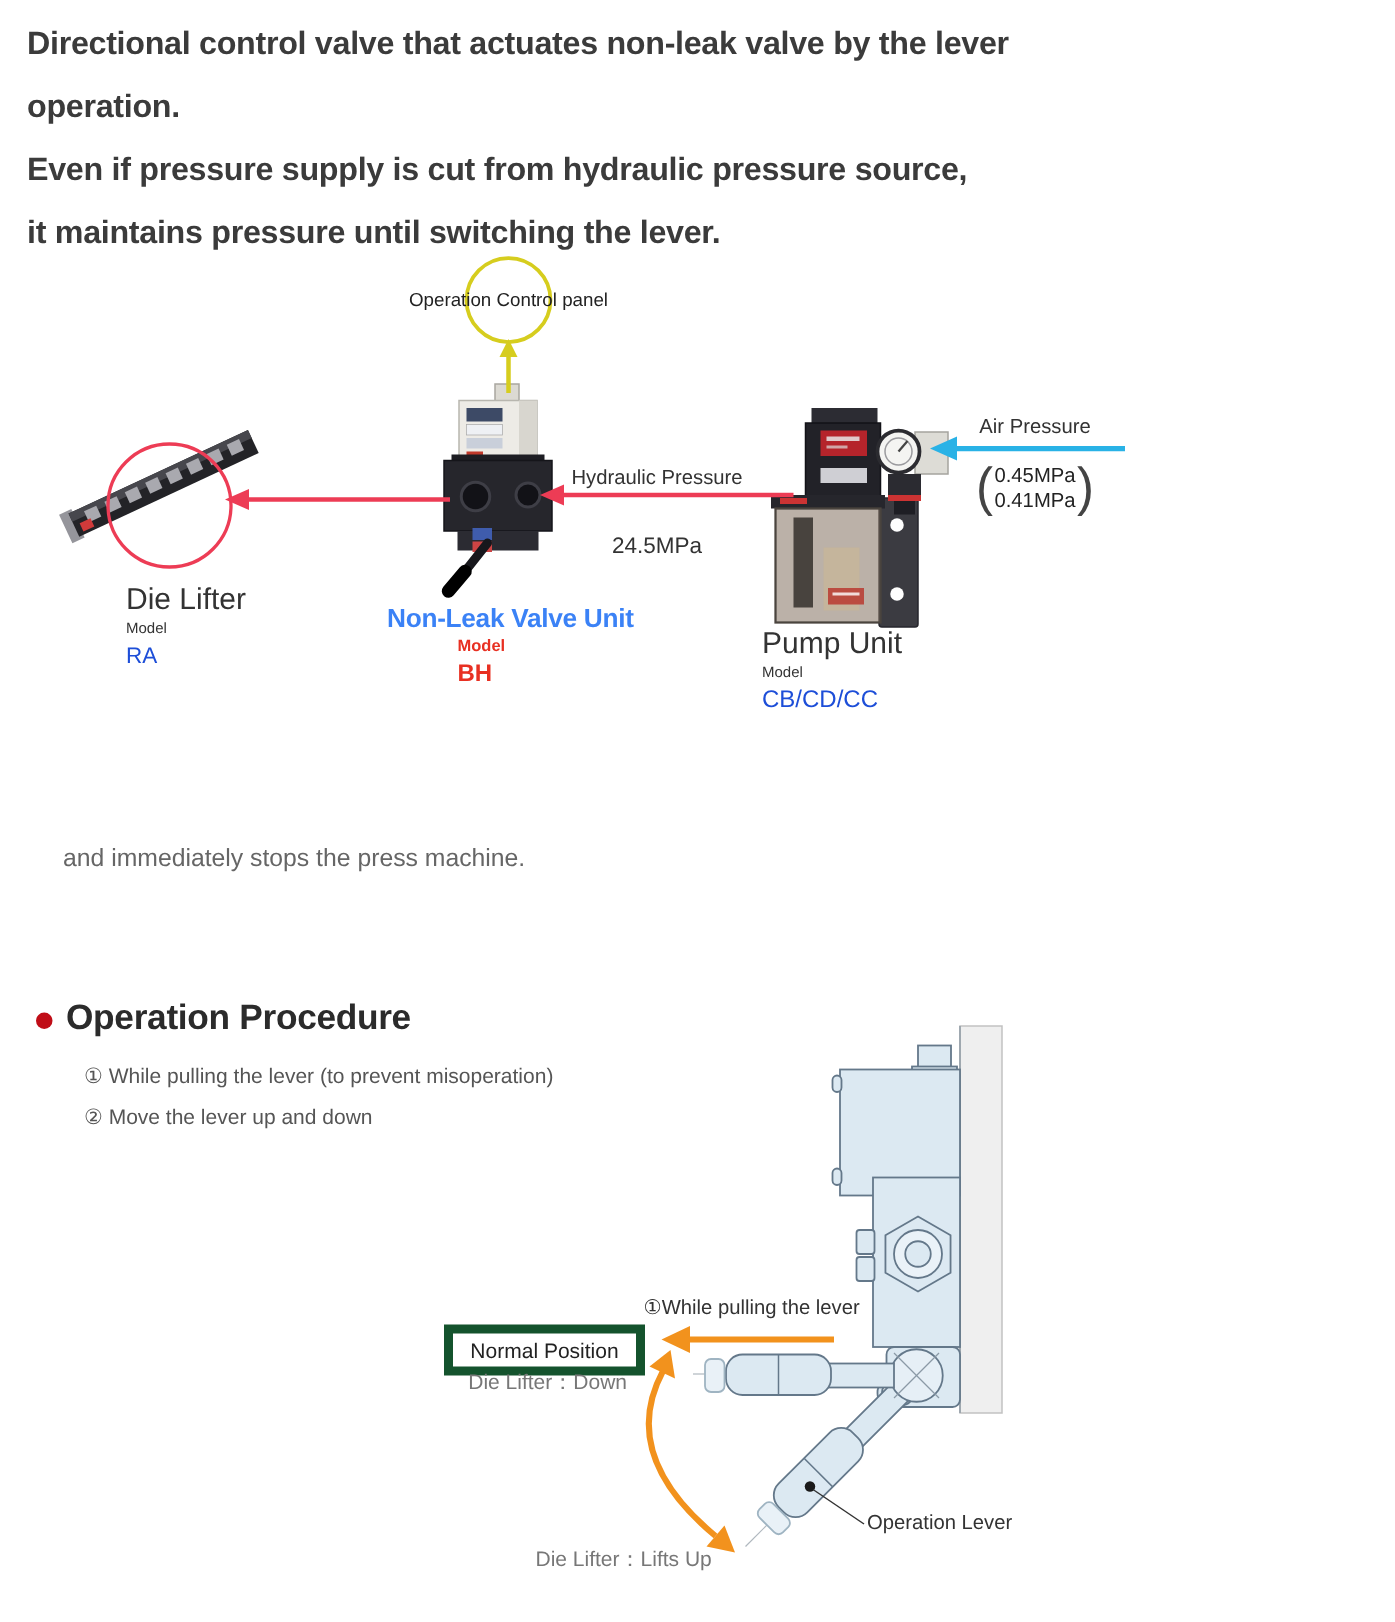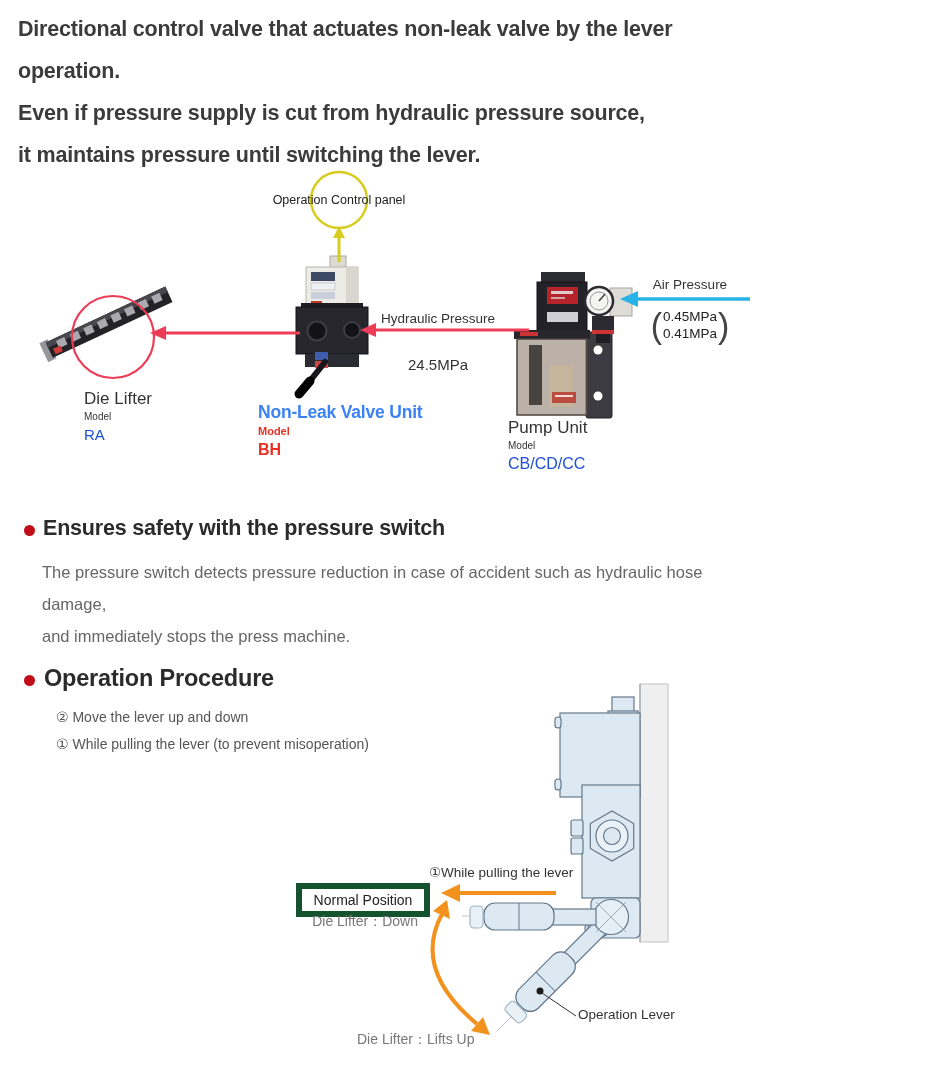--- a/index.html
+++ b/index.html
@@ -5,26 +5,26 @@
   html,body{margin:0;padding:0;background:#fff;}
   #page{position:relative;width:750px;height:1081px;background:#ffffff;overflow:hidden;
         font-family:"Liberation Sans","DejaVu Sans",sans-serif;}
   .abs{position:absolute;}
   .ctr{transform:translate(-50%,-50%);white-space:nowrap;}
   
   .hdr{left:18px;top:8px;font-size:21.5px;font-weight:600;color:#3b3b3b;line-height:42px;letter-spacing:-0.2px;}
   
   .lbl-sm{font-size:12.5px;color:#222;}
   .lbl-md{font-size:13.5px;color:#333;}
-  .name{font-size:17px;color:#333;}
+  .name{font-size:20px;color:#333;}
   .model-pre{font-size:10px;color:#333;}
   .model-val{font-size:15px;color:#1d4ed8;}
   .redname{font-size:17.5px;font-weight:700;color:#3b82f6;letter-spacing:-0.2px;}
   .red-pre{font-size:11px;font-weight:700;color:#e83022;}
-  .red-val{font-size:16px;font-weight:700;color:#e83022;}
+  .red-val{font-size:16px;font-weight:700;color:#e83022;margin-left:47px;}
   .mrow{display:flex;align-items:baseline;gap:4px;margin-top:2px;flex-direction:column;}
   .paren-wrap{display:flex;align-items:center;gap:1px;}
   .paren{font-size:34px;font-weight:100;color:#444;transform:scaleY(1.05);line-height:30px;}
   .pvals{display:flex;flex-direction:column;line-height:17px;font-size:13.5px;color:#222;}
   .airsrc{font-size:13.5px;color:#111;text-align:center;line-height:20px;}
   
   .bullet{width:11px;height:11px;border-radius:50%;background:#c00d17;}
   .sec-title{font-weight:600;color:#2b2b2b;letter-spacing:-0.2px;}
   .body-txt{font-size:16.5px;color:#666;line-height:32px;}
   .steps{font-size:14px;color:#555;line-height:26.5px;}
@@ -224,36 +224,31 @@
   </div>
 
   <div class="abs" style="left:508px;top:418px;">
     <div class="name">Pump Unit</div>
     <div class="mrow">
       <span class="model-pre">Model</span>
       <span class="model-val" style="font-size:16px;">CB/CD/CC</span>
     </div>
   </div>
 
-  <div class="abs" style="left:24px;top:516px;display:flex;align-items:flex-start;gap:8px;">
-    <span class="bullet" style="margin-top:9px;"></span>
-    <span class="sec-title" style="font-size:21.5px;">Ensures safety with the pressure switch</span>
-  </div>
   <div class="abs body-txt" style="left:42px;top:556px;">
-    <div>The pressure switch detects pressure reduction in case of accident such as hydraulic hose damage,</div>
     <div>and immediately stops the press machine.</div>
   </div>
 
   <div class="abs" style="left:24px;top:665px;display:flex;align-items:flex-start;gap:9px;">
     <span class="bullet" style="margin-top:10px;"></span>
     <span class="sec-title" style="font-size:23.5px;">Operation Procedure</span>
   </div>
   <div class="abs steps" style="left:56px;top:704px;">
+    <div>① While pulling the lever (to prevent misoperation)</div>
     <div>② Move the lever up and down</div>
-    <div>① While pulling the lever (to prevent misoperation)</div>
   </div>
 
   <div class="abs blk-lbl" style="left:429px;top:864px;">①While pulling the lever</div>
 
   <div class="abs npbox" style="left:296px;top:883px;">Normal Position</div>
 
   <div class="abs gray-lbl" style="left:296px;top:913px;width:122px;text-align:right;">Die Lifter：Down</div>
 
 
   <div class="abs gray-lbl" style="left:357px;top:1031px;">Die Lifter：Lifts Up</div>

